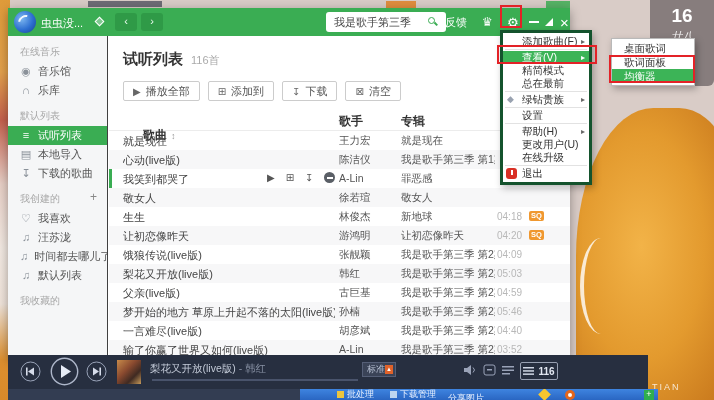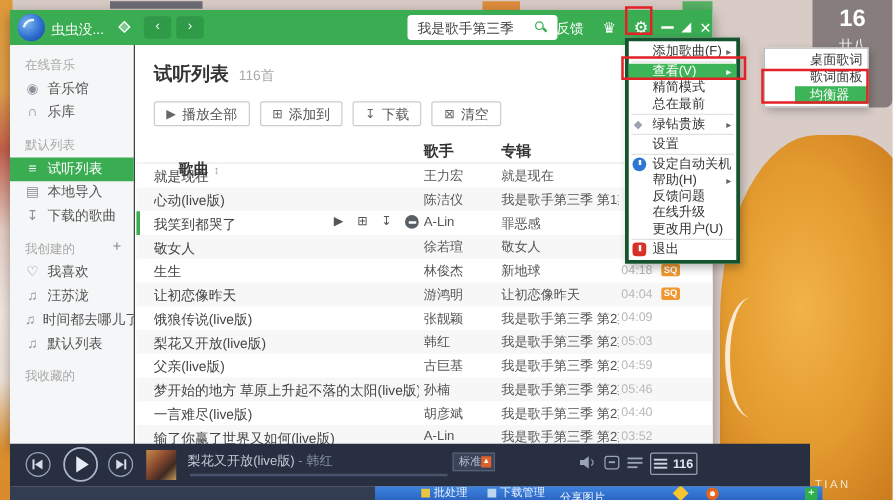--- a/index.html
+++ b/index.html
@@ -18,21 +18,21 @@
   .wp-text { position:absolute; left:652px; top:382px; font-size:9px; letter-spacing:2px; color:rgba(255,255,255,.78); }
   .deskicon { position:absolute; top:1px; height:6px; opacity:.85; }
   .di1 { left:88px; width:74px; background:#5a5a66; }
   .di2 { left:386px; width:30px; height:7px; background:#e08226; }
   .di3 { left:546px; width:24px; height:7px; background:#3fae54; }
 
   
   .calendar { position:absolute; left:650px; top:0; width:64px; height:86px; z-index:1;
     background:rgba(68,60,64,.55); border-radius:0 0 6px 6px; color:#fff; text-align:center; }
   .cal-day { font-size:19px; font-weight:bold; margin-top:5px; }
-  .cal-lunar { font-size:11px; opacity:.92; margin-top:2px; }
+  .cal-lunar { font-size:11px; opacity:.92; margin-top:2px;font-style:italic; }
 
   
   .bottom-left-strip { position:absolute; left:8px; top:389px; width:292px; height:11px; background:#333d52; z-index:3; }
   .taskbar { position:absolute; left:300px; top:389px; width:358px; height:11px; z-index:4;
     background:linear-gradient(180deg,#3e84e0,#2a66c2); color:#eaf2ff; font-size:9px; }
   .tb-item { position:absolute; top:0; height:11px; display:flex; align-items:center; gap:3px; white-space:nowrap; }
   .tb-ico { width:7px; height:7px; display:inline-block; }
   .tb-ico.mail-icon { background:#ecc53e; }
   .tb-ico.download2-icon { background:#bcd6f0; }
   .tb-ico.share-icon { background:#8fd08f; }
@@ -135,21 +135,21 @@
   .m-ico { position:absolute; left:3px; top:1px; width:11px; height:11px; }
   .m-ico.diamond-icon::before { content:'◆'; color:#99a2b0; font-size:9px; position:absolute; left:1px; top:-1px; }
   .m-ico.timer-icon { background:#2e77d0; border-radius:50%; }
   .m-ico.timer-icon::after { content:''; position:absolute; left:5px; top:2px; width:1.5px; height:4px; background:#fff; }
   .m-ico.power-icon { background:#d93025; border-radius:3px; }
   .m-ico.power-icon::after { content:''; position:absolute; left:4.5px; top:2px; width:2px; height:5px; background:#fff; }
 
   
   .submenu { position:absolute; left:611px; top:38px; width:84px; background:#fff; border:1px solid #b9b9b9;
     box-shadow:2px 3px 7px rgba(0,0,0,.28); padding:2px 0; z-index:11; }
-  .submenu .m-item { height:14px; line-height:14px; padding-left:12px;margin-left:24px; }
+  .submenu .m-item { height:14px; line-height:14px; padding-left:12px; }
 
   
   .redbox { position:absolute; border:2px solid #e32227; z-index:30; pointer-events:none; }
   .rb-gear { left:500px; top:5px; width:22px; height:23px; }
   .rb-view { left:497px; top:45px; width:100px; height:19px; }
   .rb-eq { left:609px; top:55px; width:86px; height:28px; }
 </style>
 </head>
 <body>
 
@@ -319,21 +319,21 @@
             <span class="c-song">生生</span>
             <span class="c-artist">林俊杰</span>
             <span class="c-album">新地球</span>
             <span class="c-dur">04:18</span>
             <span class="c-badge">SQ</span>
           </div>
           <div class="row">
             <span class="c-song">让初恋像昨天</span>
             <span class="c-artist">游鸿明</span>
             <span class="c-album">让初恋像昨天</span>
-            <span class="c-dur">04:04</span>
+            <span class="c-dur">04:20</span>
             <span class="c-badge">SQ</span>
           </div>
           <div class="row">
             <span class="c-song">饿狼传说(live版)</span>
             <span class="c-artist">张靓颖</span>
             <span class="c-album">我是歌手第三季 第2期</span>
             <span class="c-dur">04:09</span>
           </div>
           <div class="row">
             <span class="c-song">梨花又开放(live版)</span>
@@ -421,25 +421,23 @@
       <div class="m-item"><span class="m-label">添加歌曲(F)</span><span class="m-arrow">▸</span></div>
       <div class="m-sep"></div>
       <div class="m-item highlight"><span class="m-label">查看(V)</span><span class="m-arrow">▸</span></div>
       <div class="m-item"><span class="m-label">精简模式</span></div>
       <div class="m-item"><span class="m-label">总在最前</span></div>
       <div class="m-sep"></div>
       <div class="m-item"><span class="m-ico diamond-icon"></span><span class="m-label">绿钻贵族</span><span class="m-arrow">▸</span></div>
       <div class="m-sep"></div>
       <div class="m-item"><span class="m-label">设置</span></div>
       <div class="m-sep"></div>
-      <div class="m-item"><span class="m-ico timer-icon"></span><span class="m-label">设定自动关机</span></div>
       <div class="m-item"><span class="m-label">帮助(H)</span><span class="m-arrow">▸</span></div>
-      <div class="m-item"><span class="m-label">反馈问题</span></div>
+      <div class="m-item"><span class="m-label">更改用户(U)</span></div>
       <div class="m-item"><span class="m-label">在线升级</span></div>
-      <div class="m-item"><span class="m-label">更改用户(U)</span></div>
       <div class="m-sep"></div>
       <div class="m-item"><span class="m-ico power-icon"></span><span class="m-label">退出</span></div>
     </div>
   <div class="submenu" id="submenu">
       <div class="m-item"><span class="m-label">桌面歌词</span></div>
       <div class="m-item"><span class="m-label">歌词面板</span></div>
       <div class="m-item highlight"><span class="m-label">均衡器</span></div>
     </div>
 
   <div class="redbox rb-gear"></div>

